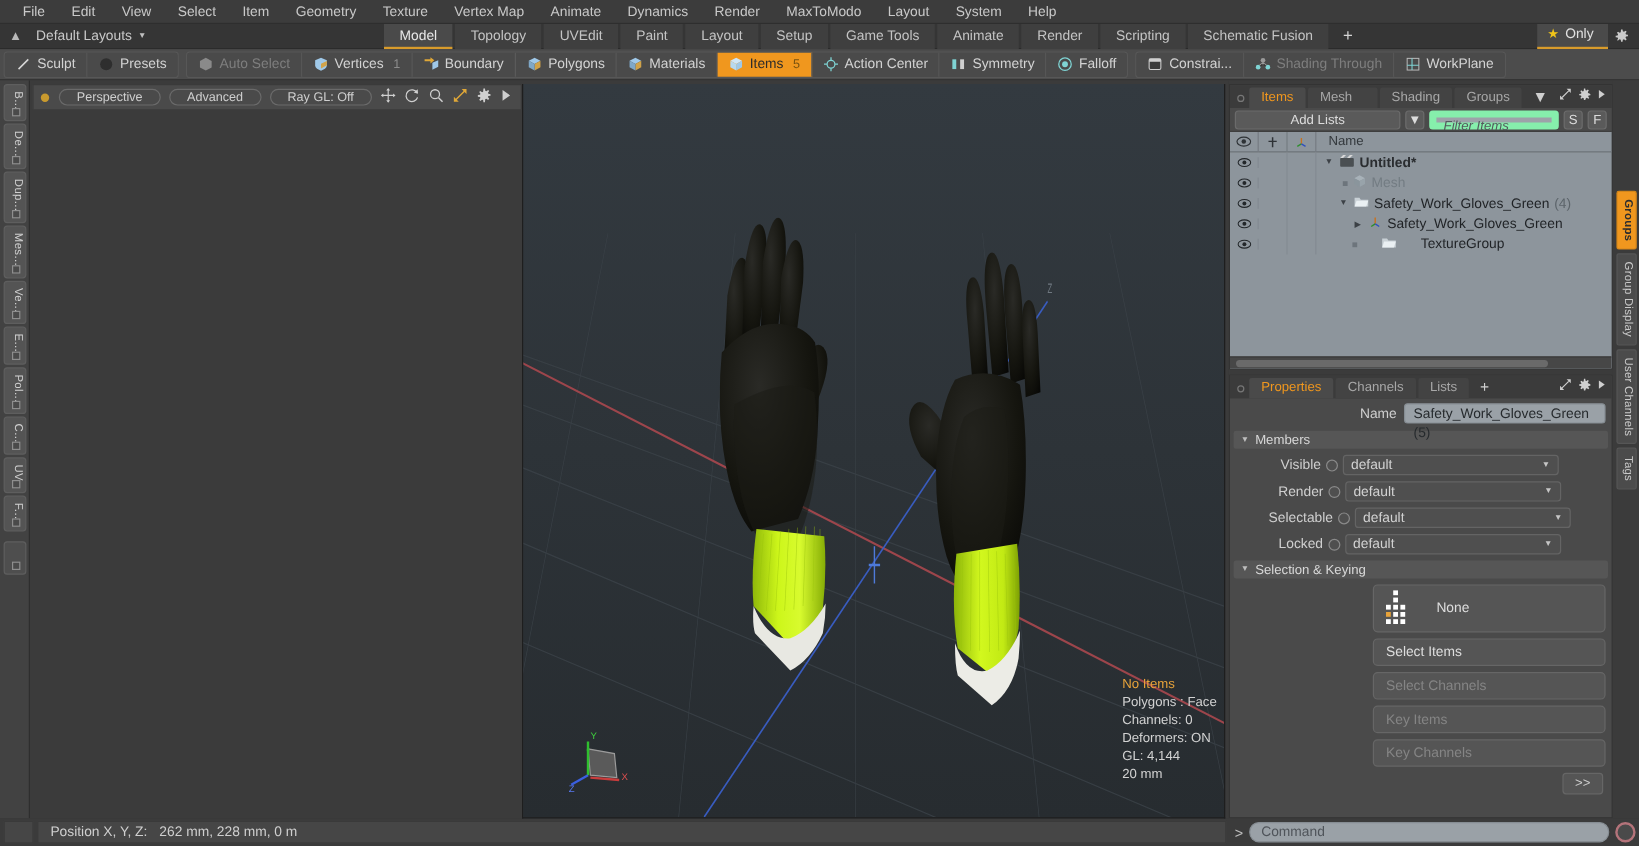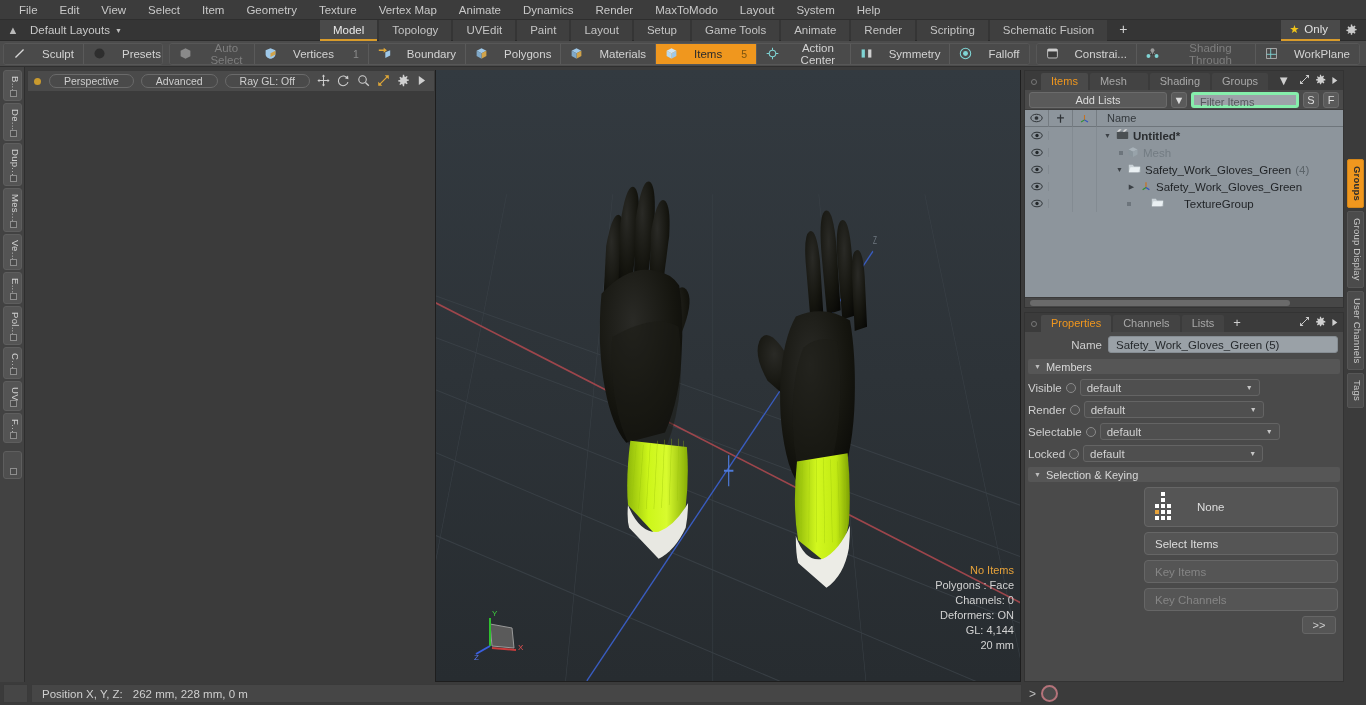--- a/index.html
+++ b/index.html
@@ -47,22 +47,22 @@
   .gear-top{ width:22px; height:21px; display:flex; align-items:center; justify-content:center; }
 
   
   .modebar{
     height:26px; background:#4c4c4c; display:flex; align-items:center; flex:none;
     border-bottom:1px solid #2f2f2f; padding-left:3px;
   }
   .grp{ display:flex; align-items:center; height:22px; background:#4a4a4a;
         border:1px solid #575757; border-radius:3px; margin-right:6px; overflow:hidden; }
   .tb{
-    height:22px; display:flex; align-items:center; gap:16px; padding:0 9px; color:#d3d3d3;
-    font-size:11.5px; background:#4a4a4a; border-right:1px solid #5a5a5a;text-align:center;
+    height:22px; display:flex; align-items:center; gap:5px; padding:0 9px; color:#d3d3d3;
+    font-size:11.5px; background:#4a4a4a; border-right:1px solid #5a5a5a;
   }
   .tb:last-child{ border-right:none; }
   .tb.dim{ color:#7e7e7e; }
   .tb.sel{ background:#f0971e; color:#2b2b2b; }
   .tb .num{ color:#8c8c8c; font-size:10.5px; margin-left:3px; }
   .tb.sel .num{ color:#7a5310; }
   .ic{ width:13px; height:13px; flex:none; display:inline-block; }
 
   
   .main{ flex:1; display:flex; min-height:0; background:#3b3b3b; }
@@ -88,21 +88,21 @@
   .pill{
     height:14px; line-height:13px; padding:0 14px; border:1px solid #6a6a6a; border-radius:7px;
     color:#cfcfcf; font-size:10.5px; margin-right:7px; background:#4a4a4a; text-align:center;
   }
   .vphdr-right{ margin-left:auto; display:flex; align-items:center; gap:7px; padding-right:2px;}
   .viewport{
     flex:1; position:relative; overflow:hidden; background:#2b2f33;
     border:1px solid #1e1e1e; border-top:none; min-height:0;
   }
   .stats{
-    position:absolute; right:6px; bottom:28px; text-align:right;
+    position:absolute; right:6px; bottom:28px; text-align:left;
     font-size:11px; color:#d2d2d2; line-height:15px; pointer-events:none;
   }
   .stats .hl{ color:#e8a33a; }
   .axisgizmo{ position:absolute; left:38px; bottom:20px; width:60px; height:55px; }
 
   
   .rightdock{ width:342px; flex:none; display:flex; background:#3b3b3b; min-width:0;}
   .rdmain{ flex:1; display:flex; flex-direction:column; min-width:0; padding-top:3px;}
   .rtabs{ width:22px; flex:none; background:#3b3b3b; padding-top:92px; }
   .rvtab{
@@ -128,22 +128,22 @@
   .toolrow{
     height:20px; background:#4a4a4a; display:flex; align-items:center; gap:4px; padding:0 4px; flex:none;
     border-bottom:1px solid #3e3e3e;
   }
   .btn{
     height:16px; line-height:15px; background:#5a5a5a; border:1px solid #6b6b6b; border-radius:3px;
     color:#dcdcdc; font-size:11px; text-align:center; padding:0 6px;
   }
   .btn.sq{ width:16px; padding:0; }
   .field{
-    height:16px; line-height:15px; background:#9da3a9; border:3px solid #86efac; border-radius:3px;
-    color:#3d4246; font-size:11px; padding:0 6px;
+    height:16px; line-height:15px; background:#9da3a9; border:6px solid #86efac; border-radius:3px;
+    color:#3d4246; font-size:11px; padding:0 6px;font-style:italic;
   }
   .field.ph{ color:#55595d; }
 
   .treehdr{
     height:17px; background:#8d959c; display:flex; align-items:center; flex:none; color:#2f3437;
     font-size:11px; border-bottom:1px solid #6e757b;
   }
   .thcell{ width:24px; height:17px; display:flex; align-items:center; justify-content:center;
            border-right:1px solid #757c82; flex:none;}
   .thname{ flex:1; padding-left:10px; color:#33383c; }
@@ -161,29 +161,29 @@
   .treescroll{ position:absolute; left:0; right:0; bottom:0; height:10px; background:#474747;
     border-top:1px solid #3a3a3a; }
   .treescroll i{ position:absolute; left:5px; top:2px; height:6px; width:260px; background:#6a6a6a; border-radius:3px;}
 
   
   .props{ flex:1; display:flex; flex-direction:column; min-height:0; background:#4a4a4a; }
   .pbody{ flex:1; padding:4px 3px 0 3px; overflow:hidden; }
   .namerow{ display:flex; align-items:center; justify-content:flex-end; gap:6px; margin-bottom:6px; padding-right:2px;}
   .lbl{ font-size:11.5px; color:#cfcfcf; }
   .nameval{
-    width:230px; height:17px; line-height:16px; background:#9aa1a7; border:1px solid #868d93; border-radius:3px;
+    width:168px; height:17px; line-height:16px; background:#9aa1a7; border:1px solid #868d93; border-radius:3px;
     color:#262a2d; font-size:11.5px; padding:0 7px;
   }
   .section{
     height:15px; background:#565656; display:flex; align-items:center; gap:5px; padding:0 6px;
     color:#d8d8d8; font-size:11px; margin:0 0 5px 0; border-radius:2px;
   }
   .section .tri{ font-size:7px; color:#bdbdbd; }
-  .prow{ display:flex; align-items:center; justify-content:flex-start; gap:4px; margin-bottom:5px; padding-right:2px;}
+  .prow{ display:flex; align-items:center; justify-content:center; gap:4px; margin-bottom:5px; padding-right:2px;}
   .radio{ width:10px; height:10px; border-radius:50%; border:1px solid #8a8a8a; background:#4f4f4f; flex:none;}
   .dd{
     width:180px; height:17px; background:#4f4f4f; border:1px solid #646464; border-radius:3px;
     display:flex; align-items:center; padding:0 6px; color:#d2d2d2; font-size:11.5px;
   }
   .dd .dcar{ margin-left:auto; font-size:7px; color:#c6c6c6;}
   .selkey{ padding-right:2px; }
   .bigbtn{
     width:194px; height:23px; background:#555; border:1px solid #666; border-radius:4px;
     display:flex; align-items:center; color:#dedede; font-size:11.5px; margin:0 0 5px auto; padding-left:10px;
@@ -796,20 +796,21 @@
                       <rect x="10" y="19" width="4" height="4" fill="#fff"></rect>
                       <rect x="16" y="19" width="4" height="4" fill="#fff"></rect>
                     <rect x="4" y="25" width="4" height="4" fill="#fff"></rect>
                       <rect x="10" y="25" width="4" height="4" fill="#fff"></rect>
                       <rect x="16" y="25" width="4" height="4" fill="#fff"></rect>
                   </svg>
                 </span>
                 <span>None</span>
               </div>
               <div class="bigbtn">Select Items</div>
+              <div class="bigbtn dis">Select Channels</div>
               <div class="bigbtn dis">Key Items</div>
               <div class="bigbtn dis">Key Channels</div>
               <div class="gotorow">
                 <div class="gobtn">&gt;&gt;</div>
               </div>
             </div>
           </div>
         </div>
       </div>
 
@@ -823,17 +824,18 @@
   </div>
 
   <div class="statusbar">
     <div class="sb-left"></div>
     <div class="sb-pos">
       <span>Position X, Y, Z:</span>
       <span>262 mm, 228 mm, 0 m</span>
     </div>
     <div class="sb-cmdwrap">
       <span class="prompt">&gt;</span>
+      <div class="cmdfield">Command</div>
       <div class="recdot"></div>
     </div>
   </div>
 
 </div>
 
 </body></html>

